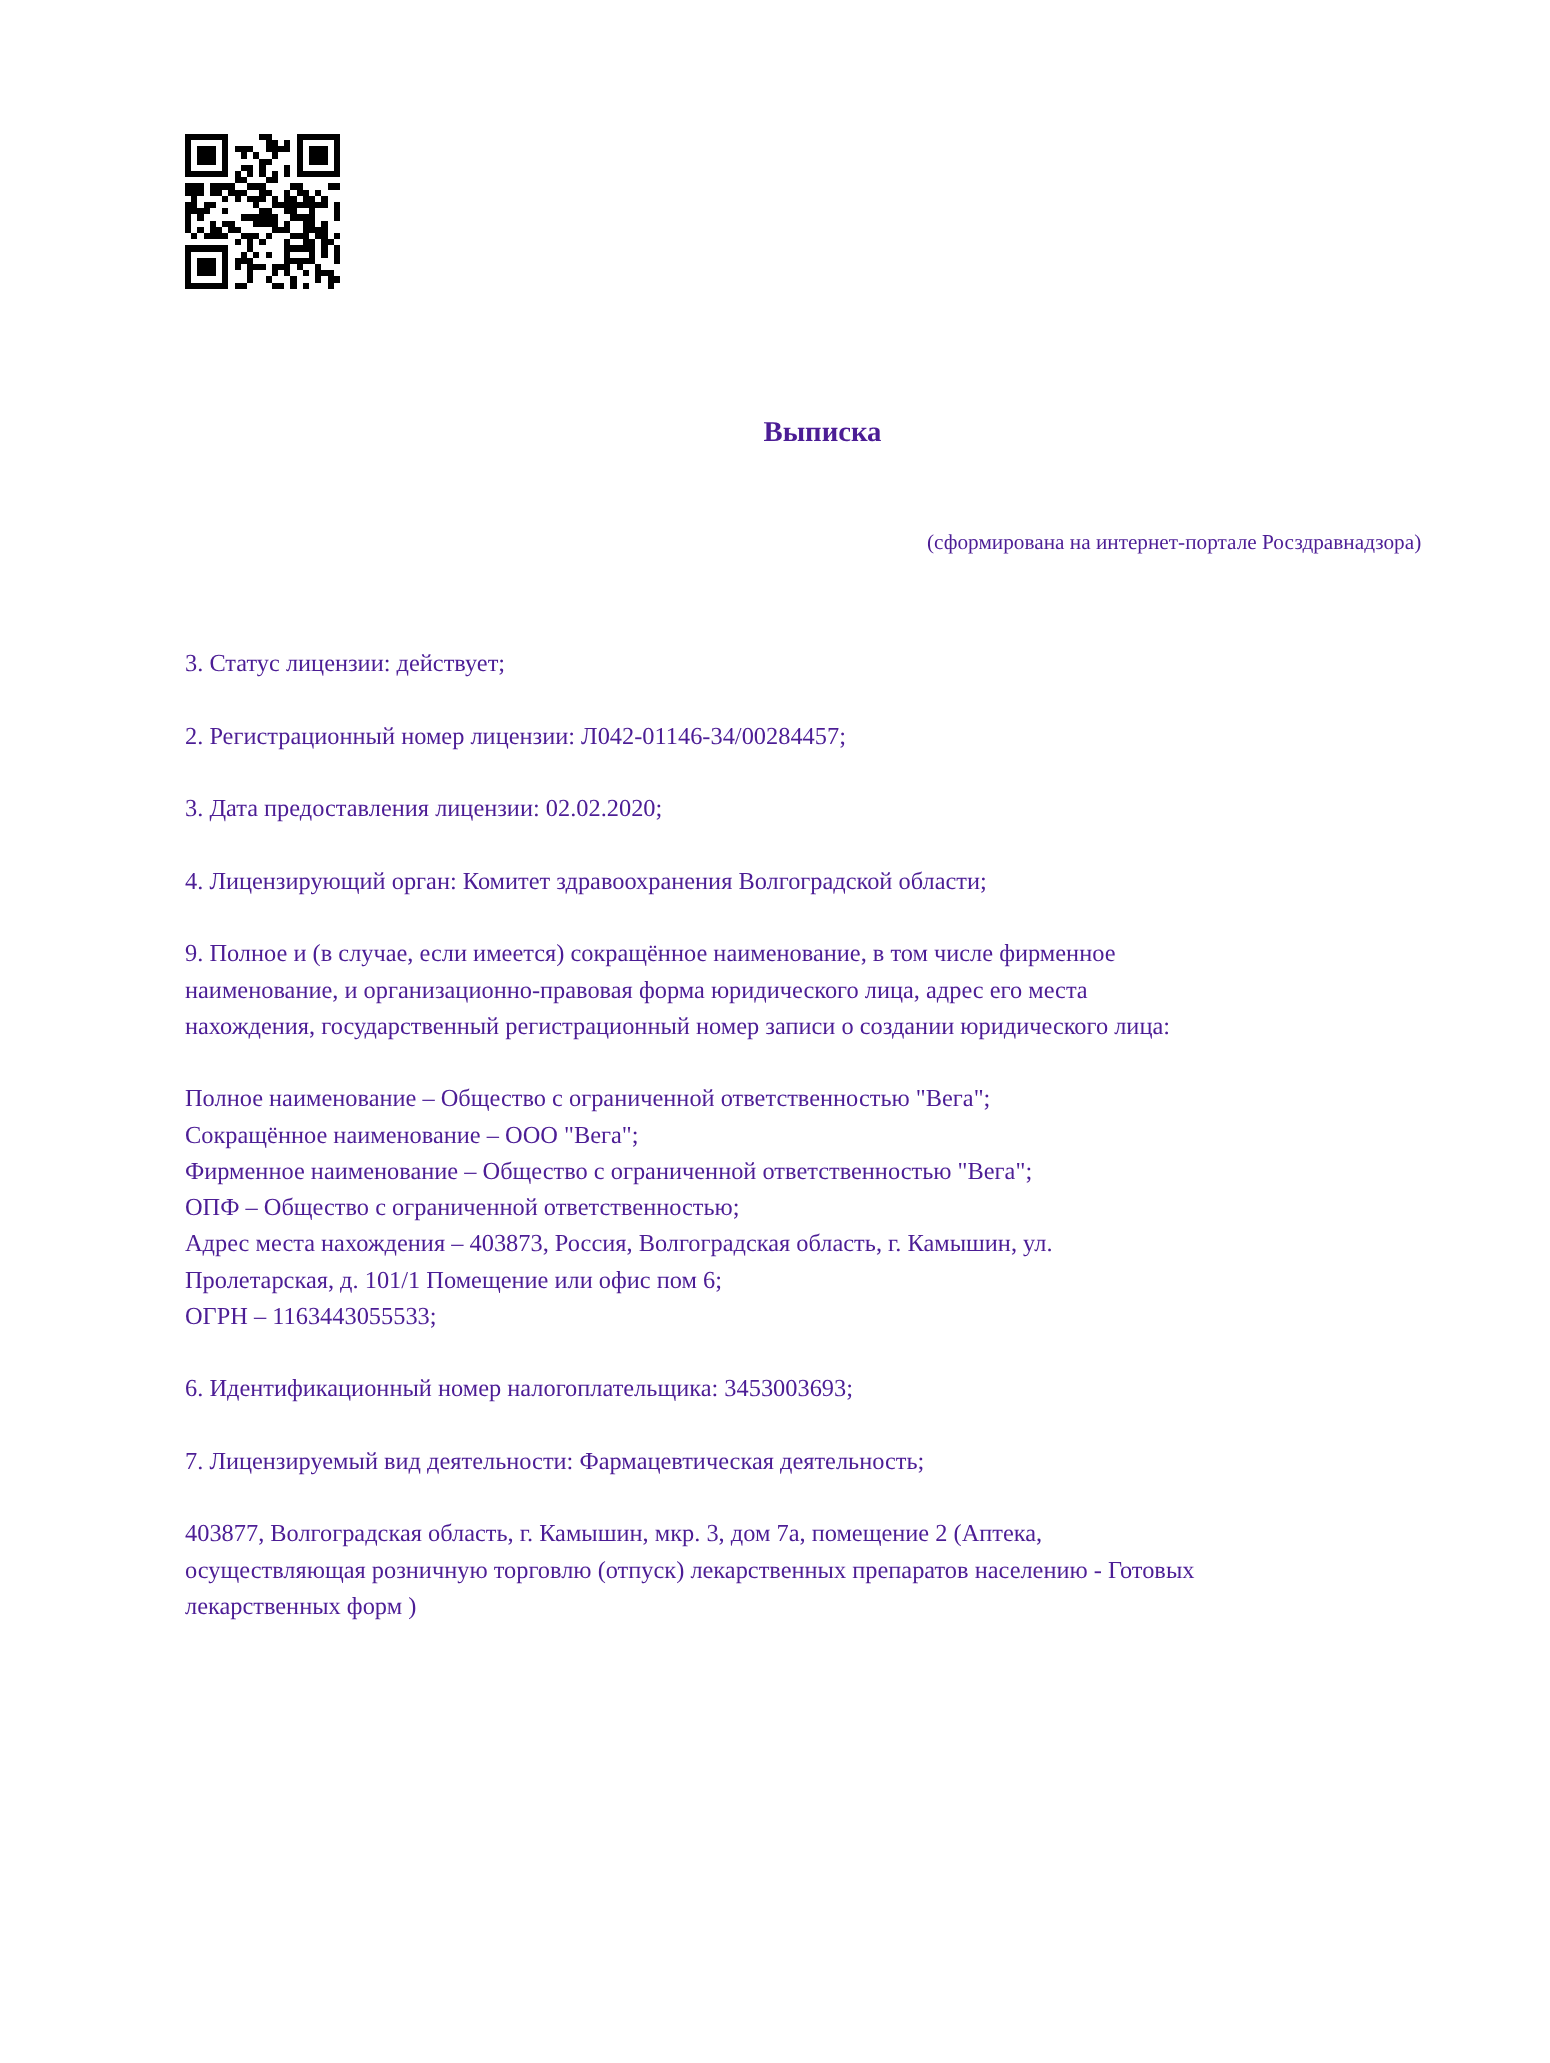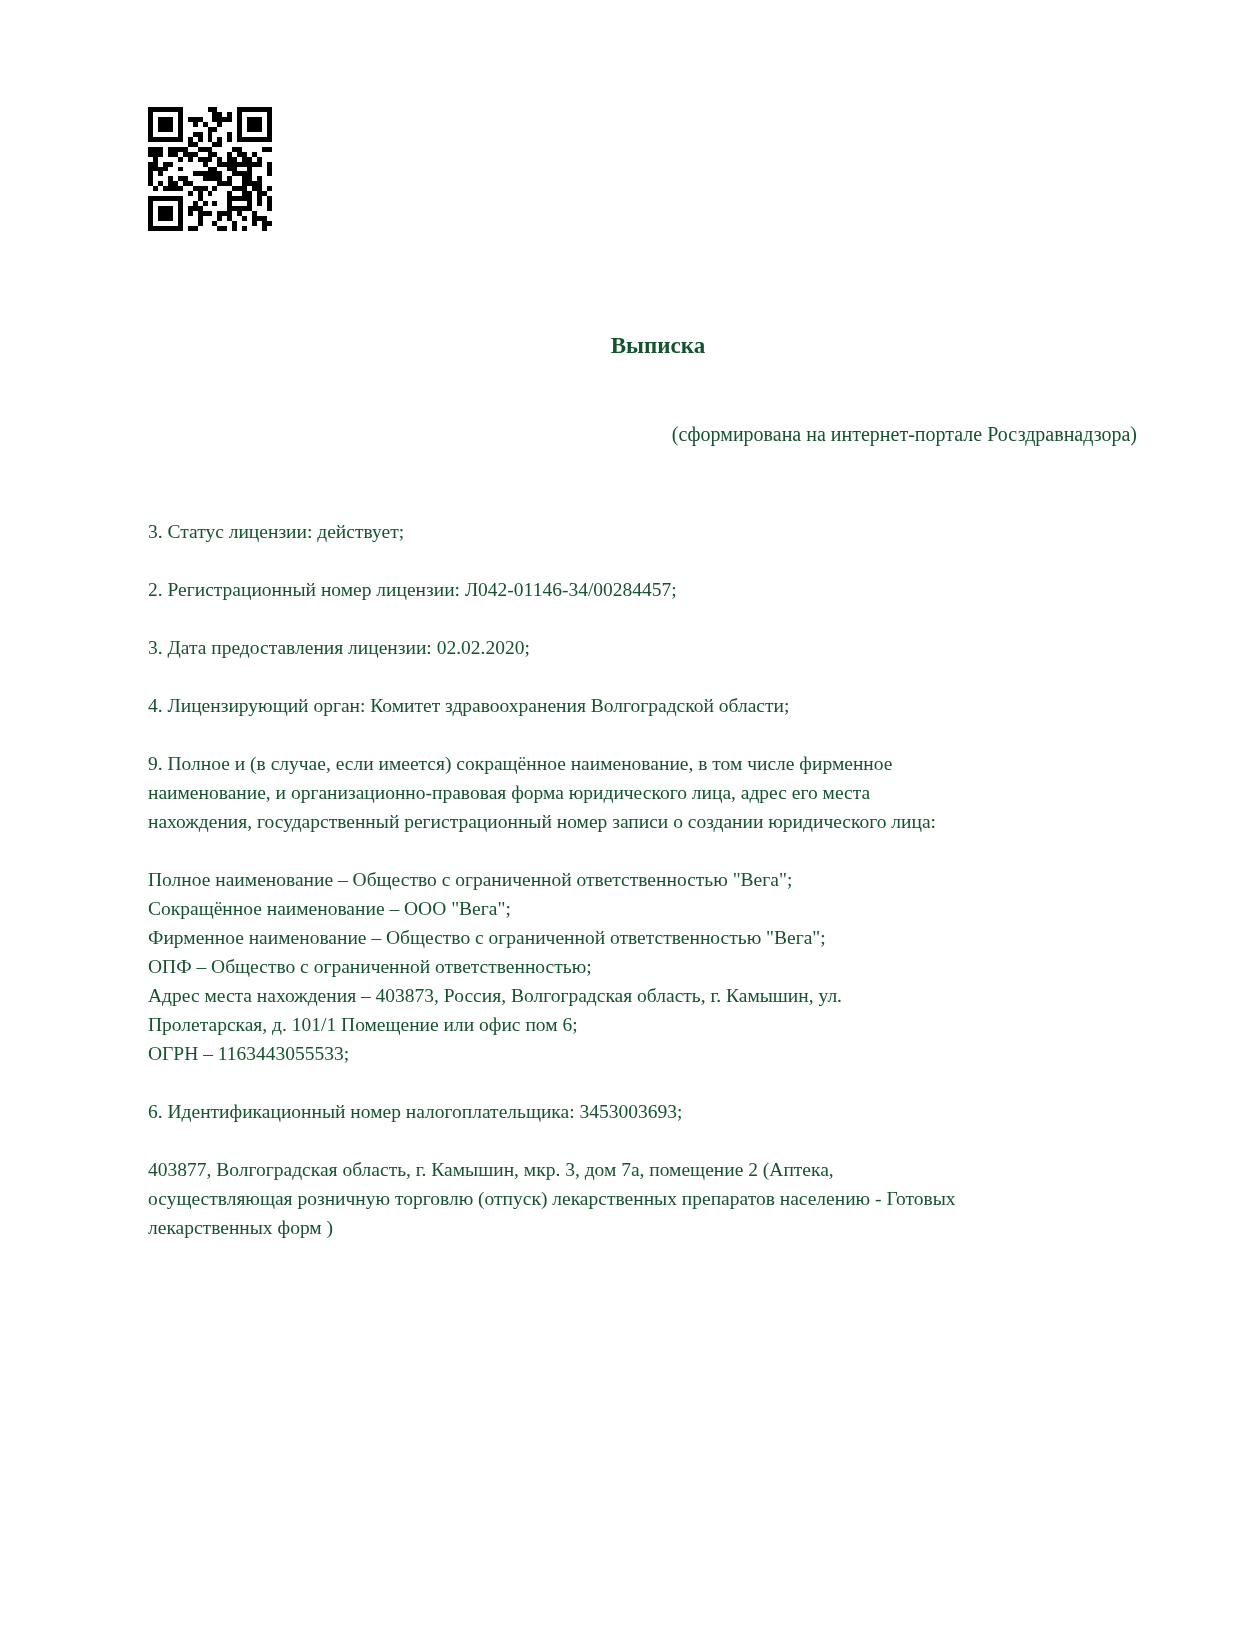--- a/index.html
+++ b/index.html
@@ -5,21 +5,21 @@
   html, body {
     margin: 0;
     padding: 0;
     background: #ffffff;
   }
   .page {
     position: relative;
     width: 1240px;
     height: 1650px;
     background: #ffffff;
-    color: #14532d;
+    color: #4c1d95;
     font-family: "Liberation Serif", "DejaVu Serif", serif;
     overflow: hidden;
   }
   .qr {
     position: absolute;
     left: 148px;
     top: 104px;
     width: 124px;
     height: 130px;
   }
@@ -32,21 +32,21 @@
     font-weight: bold;
     font-size: 23px;
     line-height: 33px;
   }
   .subtitle {
     position: absolute;
     left: 148px;
     top: 424px;
     width: 989px;
     text-align: right;
-    font-size: 20px;
+    font-size: 17px;
     line-height: 20px;
   }
   .body-block {
     position: absolute;
     left: 148px;
     top: 517px;
     width: 1020px;
     font-size: 19.5px;
     line-height: 29px;
   }
@@ -390,18 +390,19 @@
 наименование, и организационно-правовая форма юридического лица, адрес его места
 нахождения, государственный регистрационный номер записи о создании юридического лица:</p>
     <p class="para org">Полное наименование – Общество с ограниченной ответственностью "Вега";
 Сокращённое наименование – ООО "Вега";
 Фирменное наименование – Общество с ограниченной ответственностью "Вега";
 ОПФ – Общество с ограниченной ответственностью;
 Адрес места нахождения – 403873, Россия, Волгоградская область, г. Камышин, ул.
 Пролетарская, д. 101/1 Помещение или офис пом 6;
 ОГРН – 1163443055533;</p>
     <p class="para">6. Идентификационный номер налогоплательщика: 3453003693;</p>
+    <p class="para mt6">7. Лицензируемый вид деятельности: Фармацевтическая деятельность;</p>
     <p class="para addr">403877, Волгоградская область, г. Камышин, мкр. 3, дом 7а, помещение 2 (Аптека,
 осуществляющая розничную торговлю (отпуск) лекарственных препаратов населению - Готовых
 лекарственных форм )</p>
   </div>
 
 </div>
 
 </body></html>

